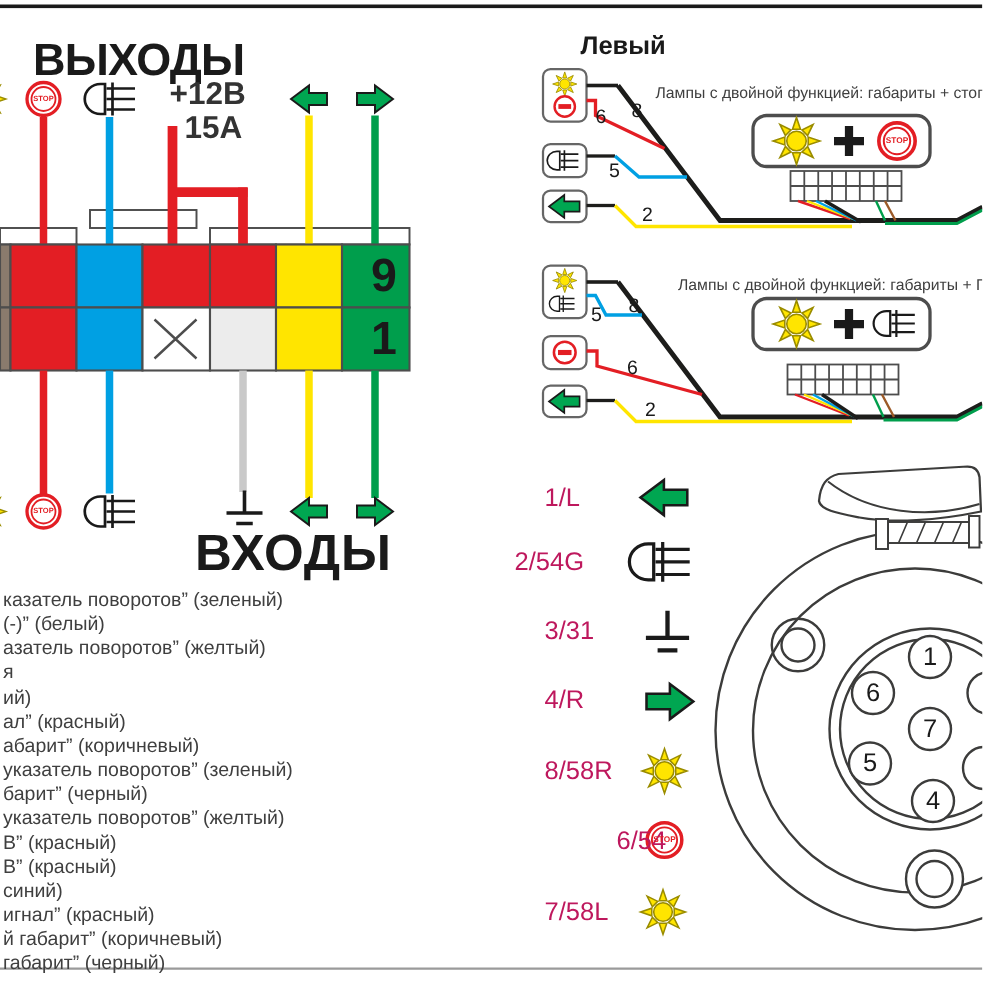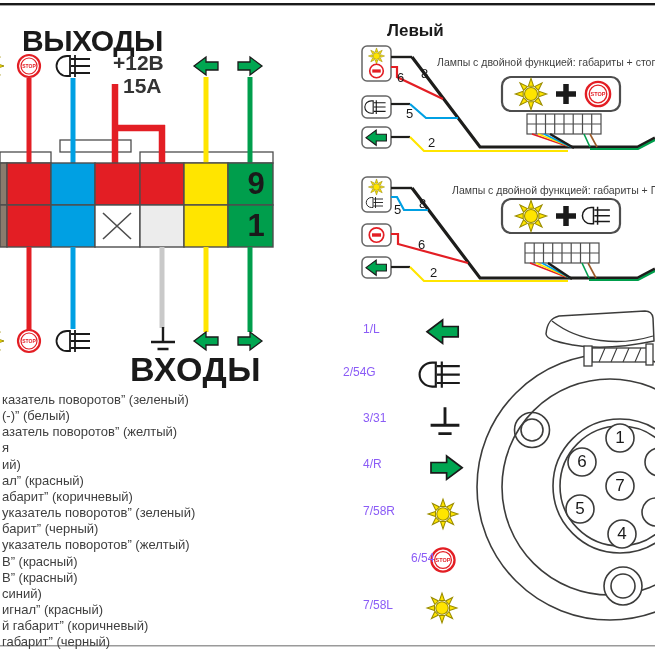--- a/index.html
+++ b/index.html
@@ -8,21 +8,21 @@
   .t{position:absolute;white-space:nowrap;}
   .hd{font-weight:bold;color:#1a1a1a;}
   .vh{font-size:30px;letter-spacing:-0.5px;}
   .vx{font-size:34px;letter-spacing:0.5px;}
   .pw{font-size:21px;color:#333;font-weight:700;}
   .lst{position:absolute;left:2px;top:392px;font-size:13px;line-height:16.15px;color:#3f3f3f;}
   .lst div{white-space:nowrap;}
   .cap{font-size:10.5px;color:#3f3f3f;}
   .cap2{width:203px;overflow:hidden;}
   .wl{font-size:13px;color:#1a1a1a;}
-  .pinlab{font-size:12px;color:#8b5cf6;}
+  .pinlab{font-size:17px;color:#be185d;}
   .pnum{font-size:17px;color:#1a1a1a;transform:translate(-50%,-50%);}
   .bignum{font-size:31px;font-weight:bold;transform:translate(-50%,-50%);}
   .stoptxt{font-size:5px;font-weight:bold;color:#e31e24;transform:translate(-50%,-50%);letter-spacing:0;}
   svg{position:absolute;left:0;top:0;}
 </style>
 </head>
 <body>
 
 <div class="page">
 
@@ -272,21 +272,21 @@
 
 <div class="t wl" style="left:419px;top:196px;">8</div>
 <div class="t wl" style="left:394px;top:202px;">5</div>
 <div class="t wl" style="left:418px;top:237px;">6</div>
 <div class="t wl" style="left:430px;top:265px;">2</div>
 
 <div class="t pinlab" style="left:363px;top:322px;">1/L</div>
 <div class="t pinlab" style="left:343px;top:365px;">2/54G</div>
 <div class="t pinlab" style="left:363px;top:411px;">3/31</div>
 <div class="t pinlab" style="left:363px;top:457px;">4/R</div>
-<div class="t pinlab" style="left:363px;top:504px;">7/58R</div>
+<div class="t pinlab" style="left:363px;top:504px;">8/58R</div>
 <div class="t pinlab" style="left:363px;top:551px;margin-left:48px;">6/54</div>
 <div class="t pinlab" style="left:363px;top:598px;">7/58L</div>
 
 <div class="t pnum" style="left:620px;top:438px;">1</div>
 <div class="t pnum" style="left:582px;top:462px;">6</div>
 <div class="t pnum" style="left:620px;top:486px;">7</div>
 <div class="t pnum" style="left:580px;top:509px;">5</div>
 <div class="t pnum" style="left:622px;top:534px;">4</div>
 
 <div class="t stoptxt" style="left:29px;top:66px;">STOP</div>

